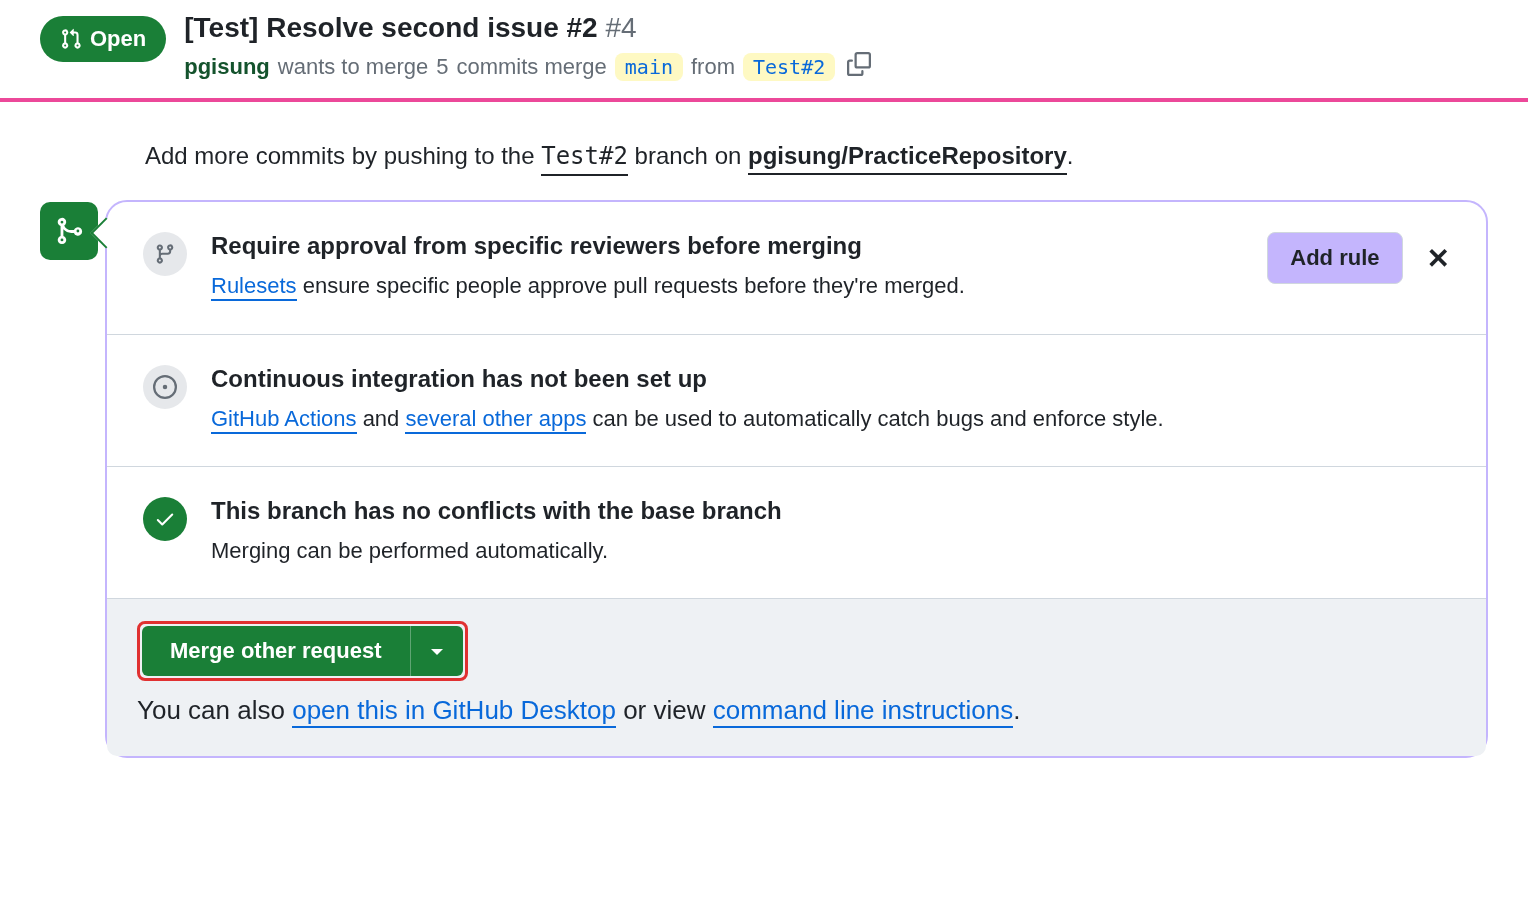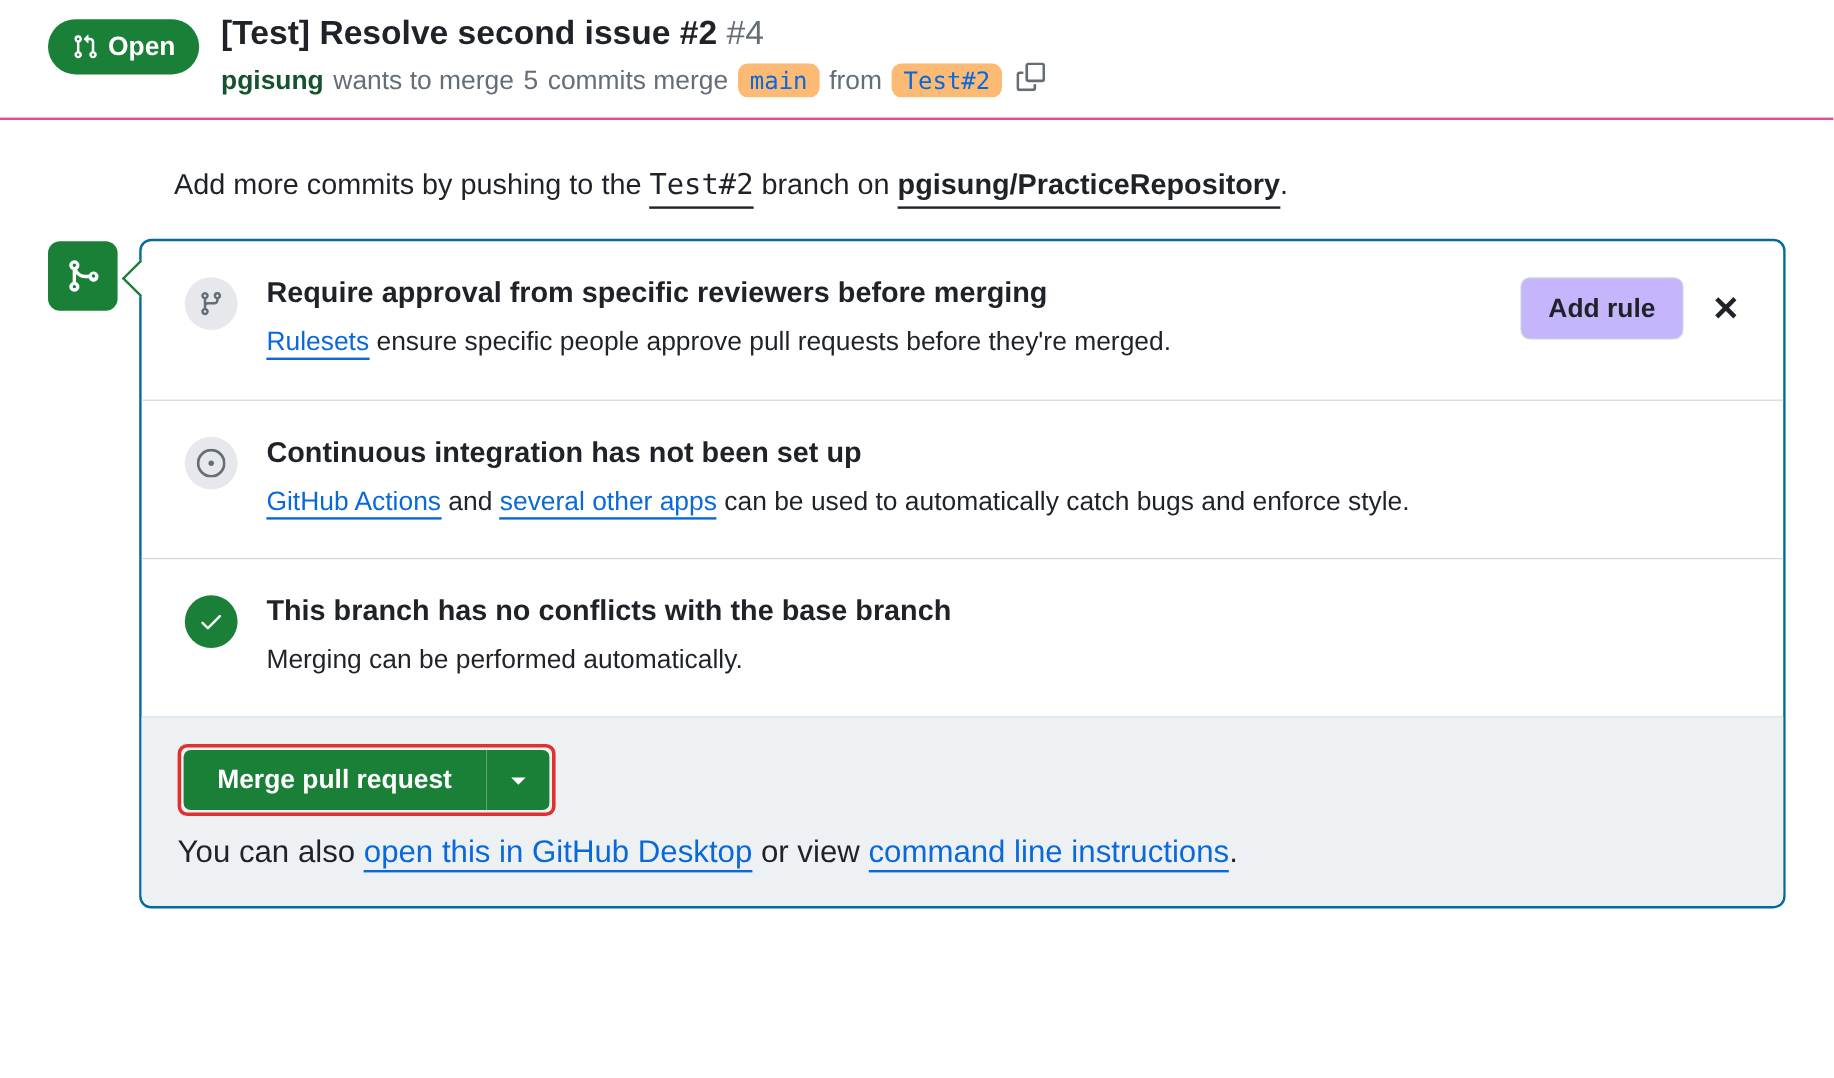--- a/index.html
+++ b/index.html
@@ -7,21 +7,21 @@
     font-family: -apple-system, BlinkMacSystemFont, "Segoe UI", Helvetica, Arial, sans-serif;
     background: #fff;
     color: #1f2328;
     font-size: 16px;
   }
   .header-row {
     display: flex;
     align-items: flex-start;
     gap: 18px;
     padding: 10px 28px 16px 40px;
-    border-bottom: 2px solid #ec4899;
+    border-bottom: 4px solid #ec4899;
   }
   .state-badge {
     display: inline-flex;
     align-items: center;
     gap: 8px;
     background: #1a7f37;
     color: #fff;
     font-weight: 600;
     font-size: 22px;
     padding: 10px 20px;
@@ -44,21 +44,21 @@
     color: #656d76;
     margin-top: 6px;
     display: flex;
     align-items: center;
     flex-wrap: wrap;
     gap: 8px;
   }
   .meta-line .author { font-weight: 700; color: #14532d; }
   .branch-chip {
     font-family: ui-monospace, SFMono-Regular, Menlo, monospace;
-    background: #fdba74;
+    background: #fef9c3;
     color: #0969da;
     padding: 2px 10px;
     border-radius: 8px;
     font-size: 20px;
   }
   .copy-icon {
     color: #656d76;
     cursor: pointer;
     margin-left: 4px;
   }
@@ -89,23 +89,23 @@
     border-radius: 10px;
     display: flex;
     align-items: center;
     justify-content: center;
     flex-shrink: 0;
     margin-top: 2px;
   }
   .badge-square svg { fill: #fff; }
   .merge-panel {
     flex: 1;
-    border: 2px solid #0369a1;
-    border-radius: 10px;
-    margin-left: 18px;
+    border: 2px solid #c4b5fd;
+    border-radius: 22px;
+    margin-left: 7px;
     position: relative;
   }
   .merge-panel::before {
     content: "";
     position: absolute;
     left: -12px;
     top: 20px;
     width: 20px;
     height: 20px;
     background: #fff;
@@ -310,21 +310,21 @@
           </svg>
       </div>
       <div class="section-body">
         <div class="section-title">This branch has no conflicts with the base branch</div>
         <div class="section-desc">Merging can be performed automatically.</div>
       </div>
     </div>
 
     <div class="merge-footer">
       <div class="merge-btn-group">
-        <button class="btn-merge">Merge pull request</button>
+        <button class="btn-merge">Merge other request</button>
         <button class="btn-merge-caret"></button>
       </div>
       <div class="footer-text">
         <span>You can also </span><a href="#">open this in GitHub Desktop</a><span> or view </span><a href="#">command line instructions</a><span>.</span>
       </div>
     </div>
 
   </div>
 </div>
 

